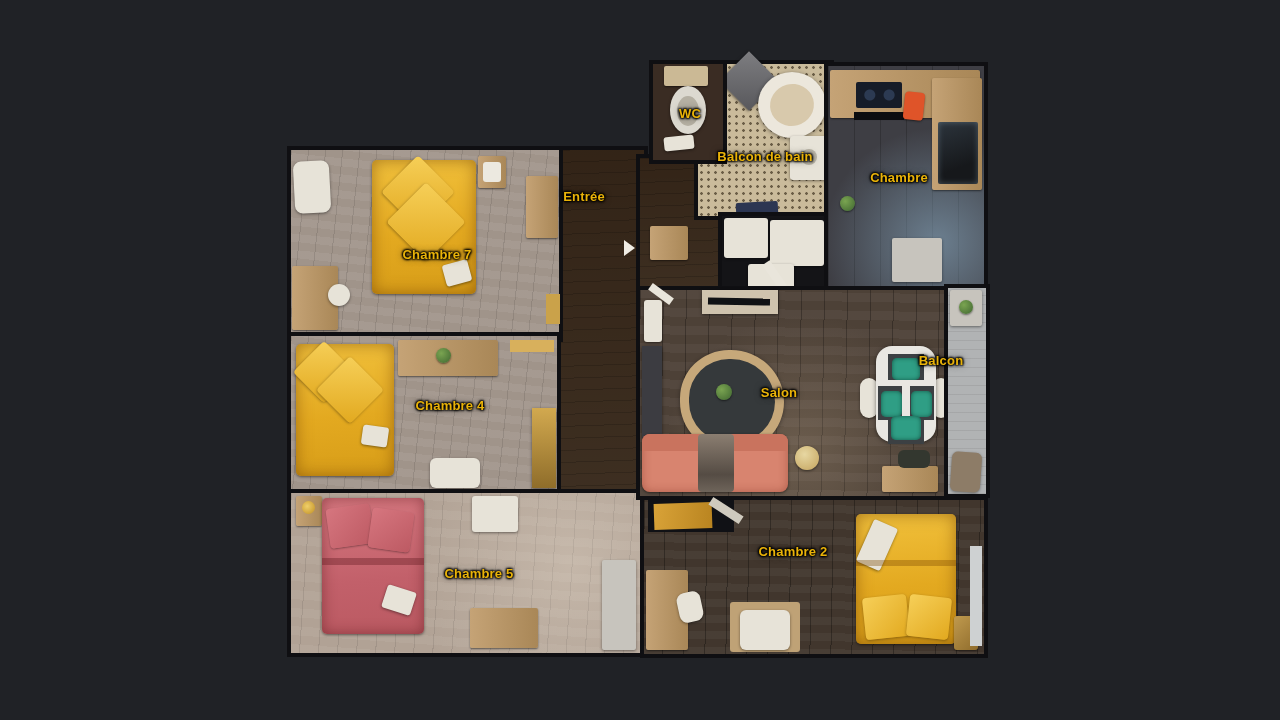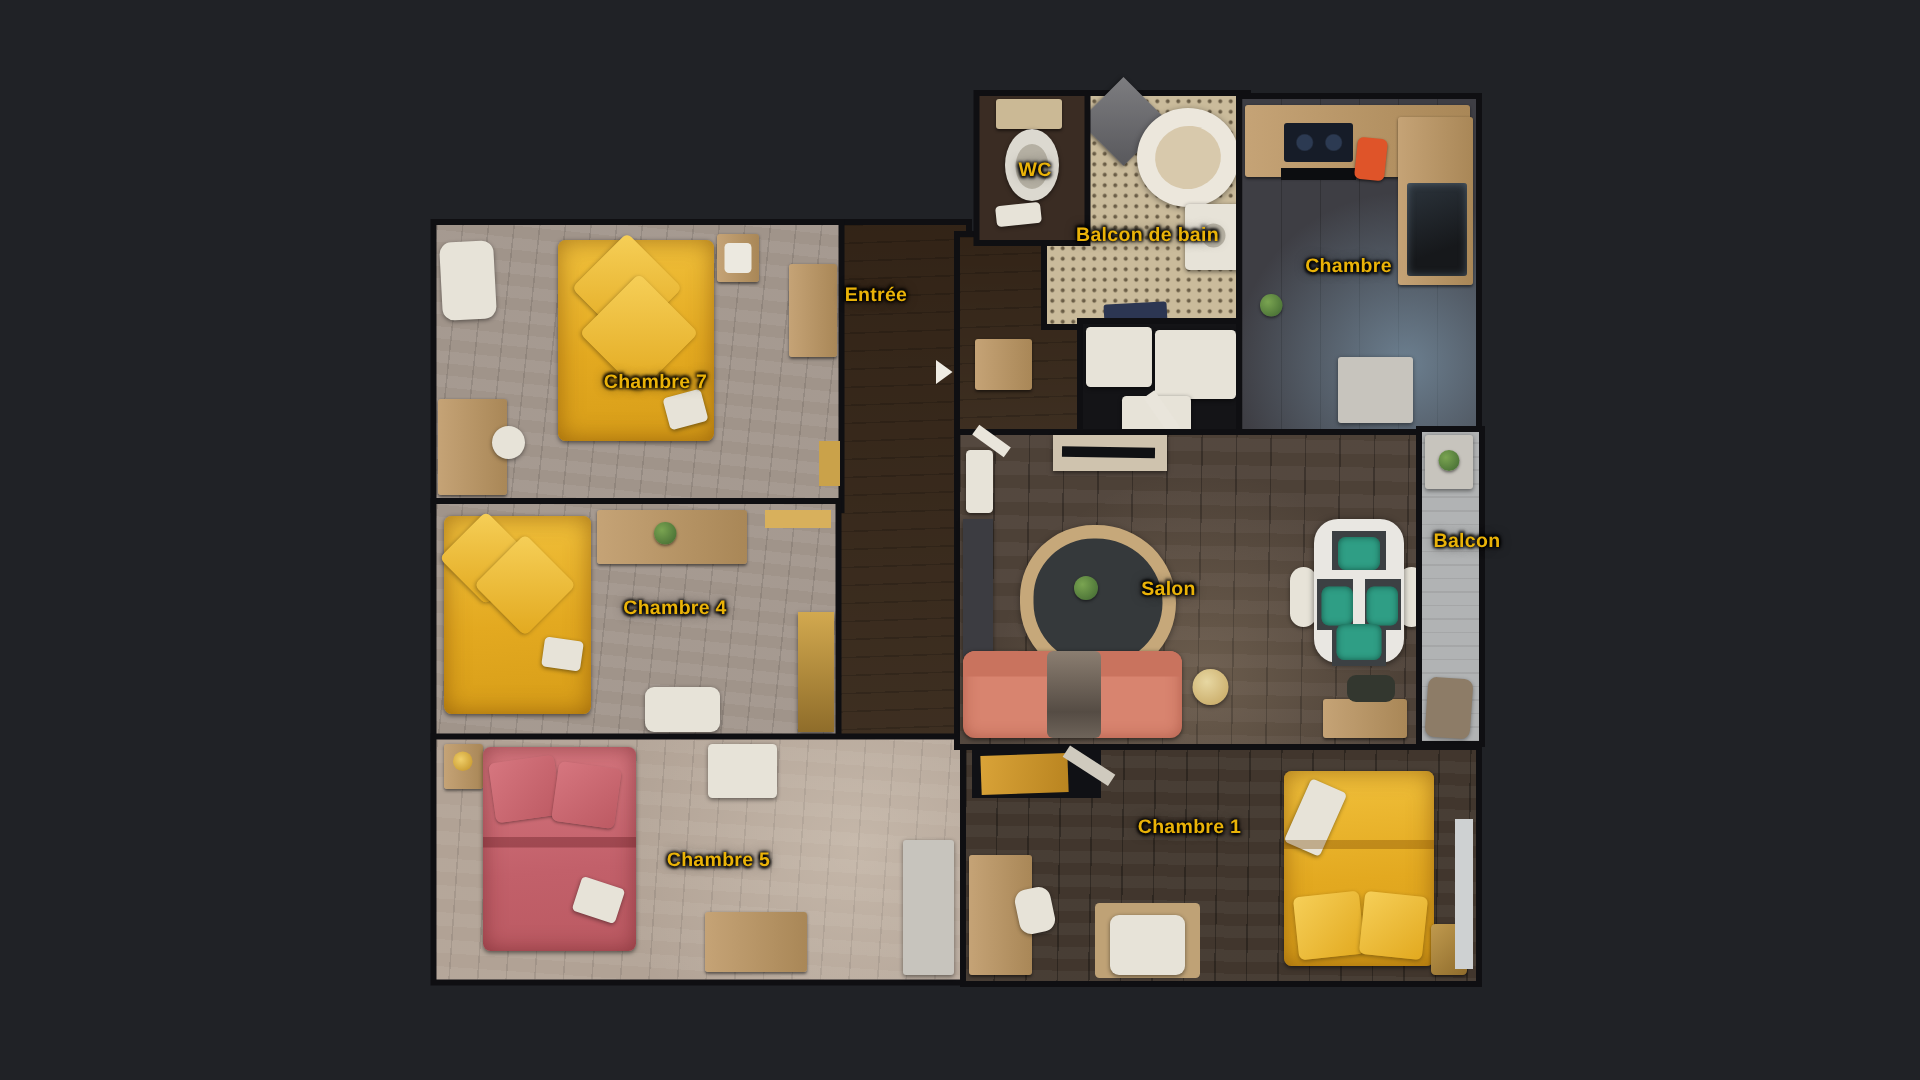--- a/index.html
+++ b/index.html
@@ -229,16 +229,16 @@
   </div>
 
   <div class="label" style="left:690px;top:113px;">WC</div>
   <div class="label" style="left:765px;top:156px;">Balcon de bain</div>
   <div class="label" style="left:899px;top:177px;">Chambre</div>
   <div class="label" style="left:584px;top:196px;">Entrée</div>
   <div class="label" style="left:437px;top:254px;">Chambre 7</div>
   <div class="label" style="left:450px;top:405px;">Chambre 4</div>
   <div class="label" style="left:479px;top:573px;">Chambre 5</div>
   <div class="label" style="left:779px;top:392px;text-align:center;">Salon</div>
-  <div class="label" style="left:978px;top:360px;">Balcon</div>
-  <div class="label" style="left:793px;top:551px;">Chambre 1</div>
+  <div class="label" style="left:941px;top:360px;">Balcon</div>
+  <div class="label" style="left:793px;top:551px;">Chambre 2</div>
 
 </div>
 
 </body></html>

